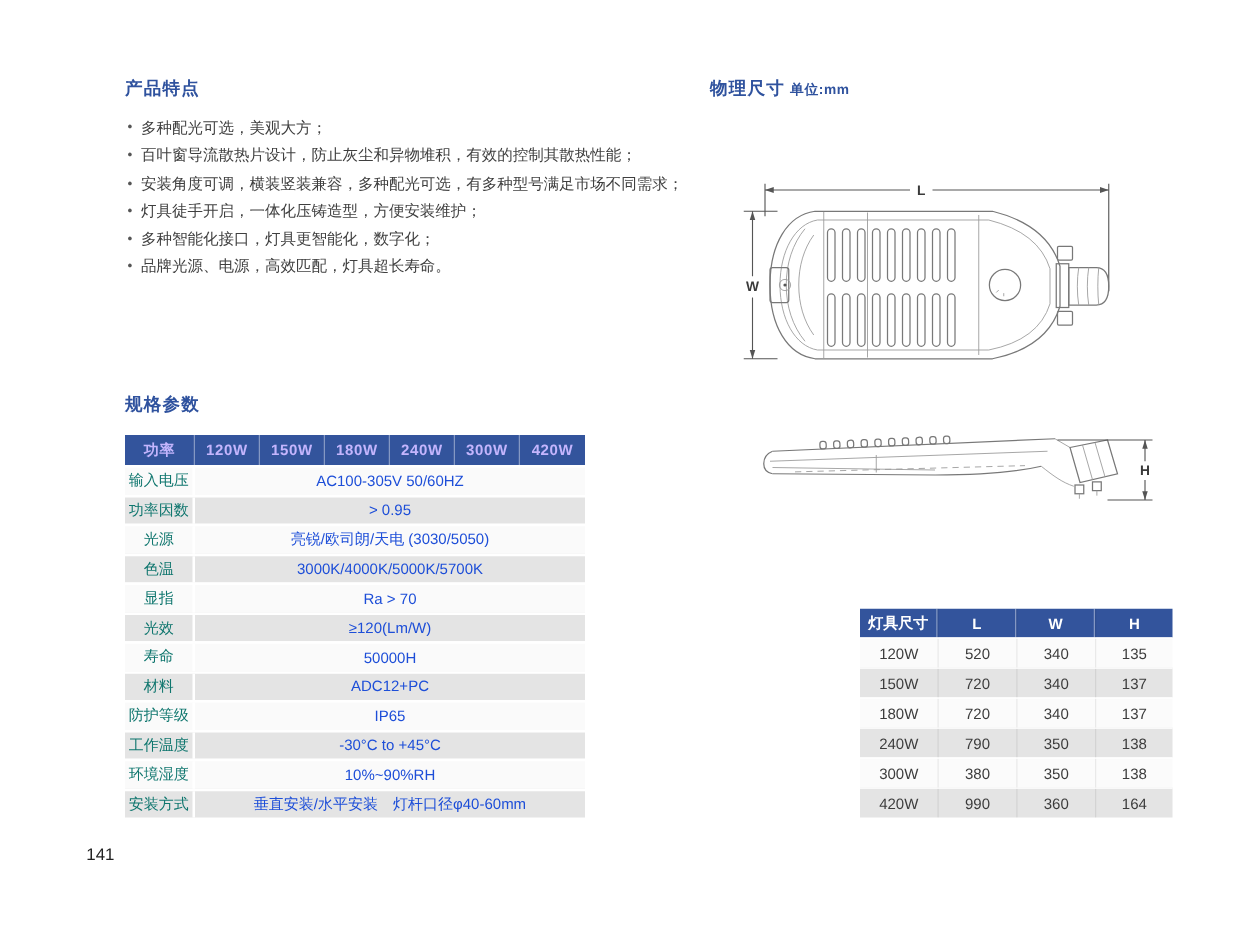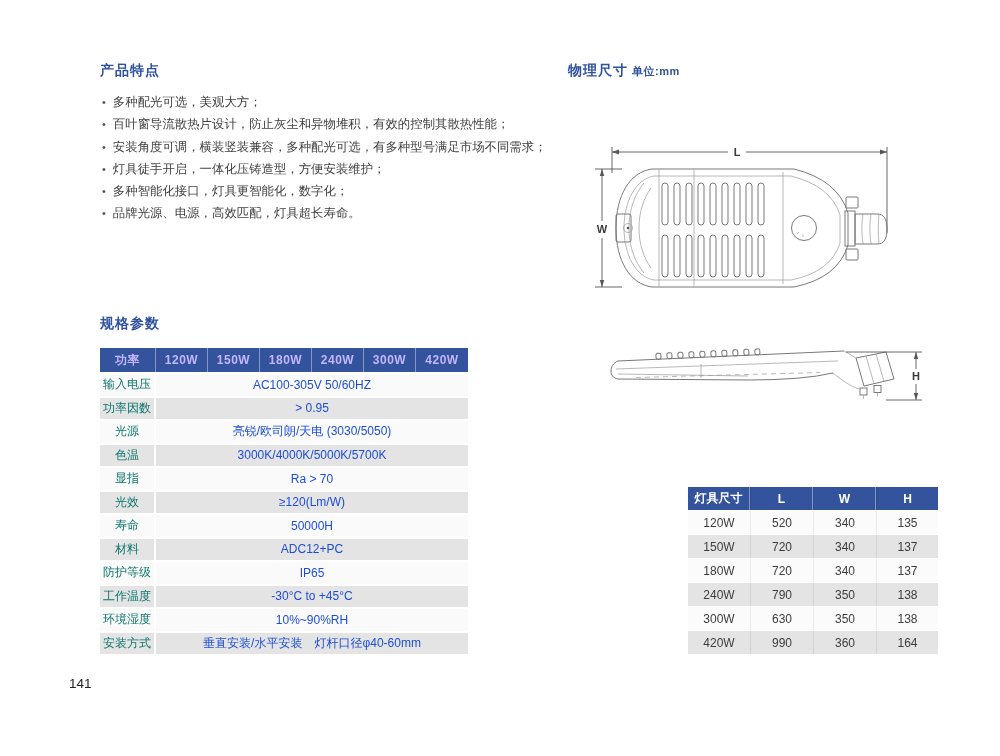--- a/index.html
+++ b/index.html
@@ -308,21 +308,21 @@
       <span class="dim-cell c3">137</span>
     </div>
   <div class="dim-row even">
       <span class="dim-cell c0">240W</span>
       <span class="dim-cell c1">790</span>
       <span class="dim-cell c2">350</span>
       <span class="dim-cell c3">138</span>
     </div>
   <div class="dim-row odd">
       <span class="dim-cell c0">300W</span>
-      <span class="dim-cell c1">630</span>
+      <span class="dim-cell c1">380</span>
       <span class="dim-cell c2">350</span>
       <span class="dim-cell c3">138</span>
     </div>
   <div class="dim-row even">
       <span class="dim-cell c0">420W</span>
       <span class="dim-cell c1">990</span>
       <span class="dim-cell c2">360</span>
       <span class="dim-cell c3">164</span>
     </div>
 </div>

